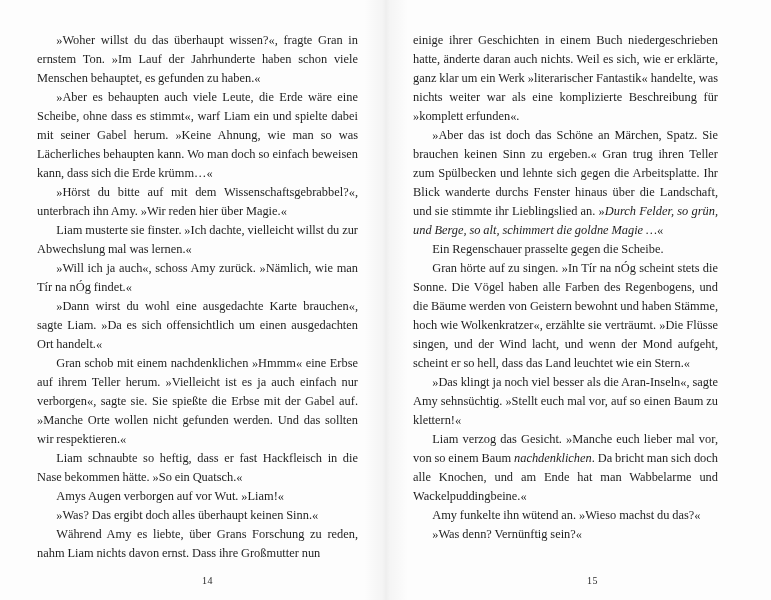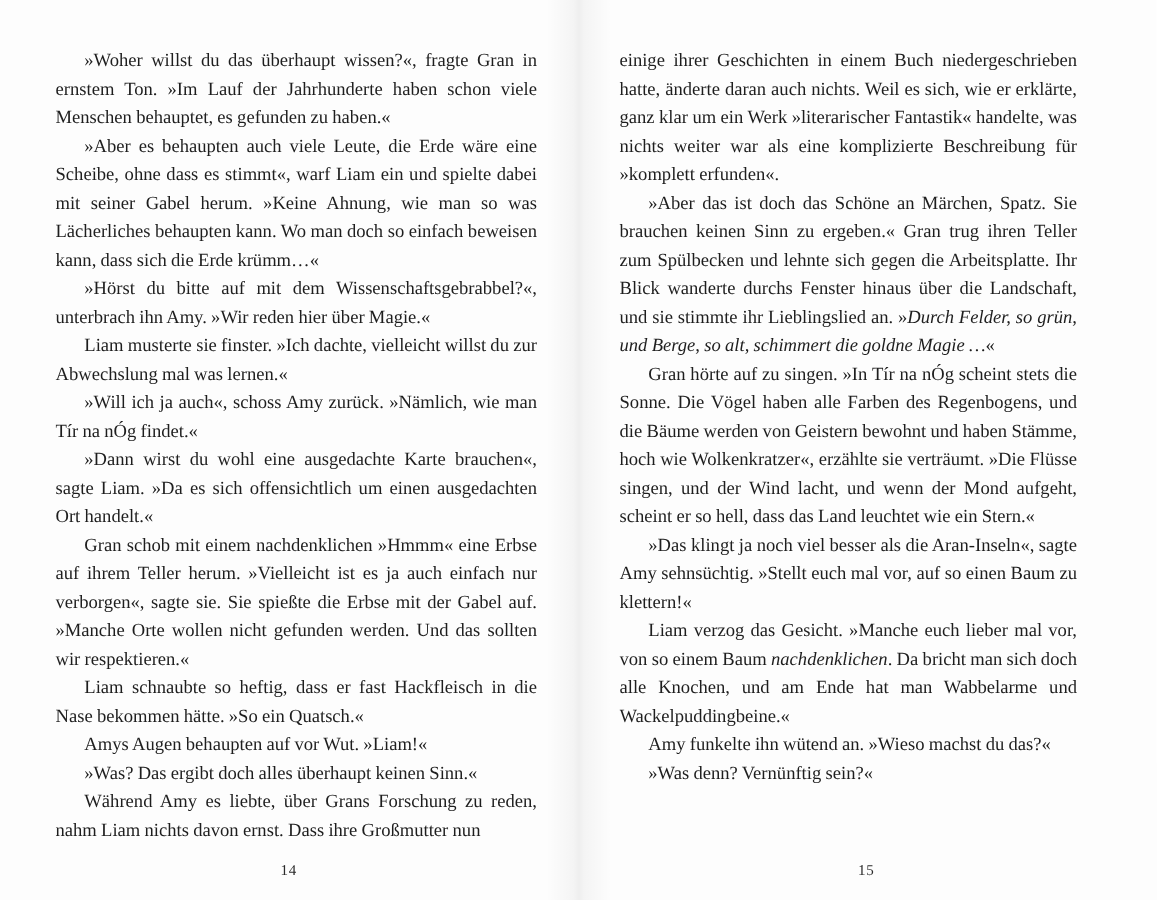--- a/index.html
+++ b/index.html
@@ -56,21 +56,21 @@
     text-align: justify;
     hyphens: auto;
     -webkit-hyphens: auto;
     word-spacing: -0.02em;
   }
   .para.indent { text-indent: 1.55em; }
   .italic { font-style: italic; }
   .page-number {
     position: absolute;
     bottom: 14px;
-    left: 0;
+    left: 15px;
     width: 100%;
     text-align: center;
     font-size: 10px;
     letter-spacing: 0.5px;
     color: #2a2a2a;
   }
 </style>
 </head>
 <body>
 
@@ -79,31 +79,32 @@
   <div class="page page-left">
     <div class="page-text">
         <p class="para indent"><span>»Woher willst du das überhaupt wissen?«, fragte Gran in ernstem Ton. »Im Lauf der Jahrhunderte haben schon viele Menschen behauptet, es gefunden zu haben.«</span></p>
         <p class="para indent"><span>»Aber es behaupten auch viele Leute, die Erde wäre eine Scheibe, ohne dass es stimmt«, warf Liam ein und spielte dabei mit seiner Gabel herum. »Keine Ahnung, wie man so was Lächerliches behaupten kann. Wo man doch so einfach beweisen kann, dass sich die Erde krümm…«</span></p>
         <p class="para indent"><span>»Hörst du bitte auf mit dem Wissenschaftsgebrabbel?«, unterbrach ihn Amy. »Wir reden hier über Magie.«</span></p>
         <p class="para indent"><span>Liam musterte sie finster. »Ich dachte, vielleicht willst du zur Abwechslung mal was lernen.«</span></p>
         <p class="para indent"><span>»Will ich ja auch«, schoss Amy zurück. »Nämlich, wie man Tír na nÓg findet.«</span></p>
         <p class="para indent"><span>»Dann wirst du wohl eine ausgedachte Karte brauchen«, sagte Liam. »Da es sich offensichtlich um einen ausgedachten Ort handelt.«</span></p>
         <p class="para indent"><span>Gran schob mit einem nachdenklichen »Hmmm« eine Erbse auf ihrem Teller herum. »Vielleicht ist es ja auch einfach nur verborgen«, sagte sie. Sie spießte die Erbse mit der Gabel auf. »Manche Orte wollen nicht gefunden werden. Und das sollten wir respektieren.«</span></p>
         <p class="para indent"><span>Liam schnaubte so heftig, dass er fast Hackfleisch in die Nase bekommen hätte. »So ein Quatsch.«</span></p>
-        <p class="para indent"><span>Amys Augen behaupten auf vor Wut. »Liam!«</span></p>
+        <p class="para indent"><span>Amys Augen verborgen auf vor Wut. »Liam!«</span></p>
         <p class="para indent"><span>»Was? Das ergibt doch alles überhaupt keinen Sinn.«</span></p>
         <p class="para indent"><span>Während Amy es liebte, über Grans Forschung zu reden, nahm Liam nichts davon ernst. Dass ihre Großmutter nun</span></p>
       </div>
     <div class="page-number">14</div>
   </div>
 
   <div class="page page-right">
     <div class="page-text">
         <p class="para"><span>einige ihrer Geschichten in einem Buch niedergeschrieben hatte, änderte daran auch nichts. Weil es sich, wie er erklärte, ganz klar um ein Werk »literarischer Fantastik« handelte, was nichts weiter war als eine komplizierte Beschreibung für »komplett erfunden«.</span></p>
         <p class="para indent"><span>»Aber das ist doch das Schöne an Märchen, Spatz. Sie brauchen keinen Sinn zu ergeben.« Gran trug ihren Teller zum Spülbecken und lehnte sich gegen die Arbeitsplatte. Ihr Blick wanderte durchs Fenster hinaus über die Landschaft, und sie stimmte ihr Lieblingslied an. »</span><span class="italic">Durch Felder, so grün, und Berge, so alt, schimmert die goldne Magie …</span><span>«</span></p>
+        <p class="para indent"><span>Ein Regenschauer prasselte gegen die Scheibe.</span></p>
         <p class="para indent"><span>Gran hörte auf zu singen. »In Tír na nÓg scheint stets die Sonne. Die Vögel haben alle Farben des Regenbogens, und die Bäume werden von Geistern bewohnt und haben Stämme, hoch wie Wolkenkratzer«, erzählte sie verträumt. »Die Flüsse singen, und der Wind lacht, und wenn der Mond aufgeht, scheint er so hell, dass das Land leuchtet wie ein Stern.«</span></p>
         <p class="para indent"><span>»Das klingt ja noch viel besser als die Aran-Inseln«, sagte Amy sehnsüchtig. »Stellt euch mal vor, auf so einen Baum zu klettern!«</span></p>
         <p class="para indent"><span>Liam verzog das Gesicht. »Manche euch lieber mal vor, von so einem Baum </span><span class="italic">nachdenklichen</span><span>. Da bricht man sich doch alle Knochen, und am Ende hat man Wabbelarme und Wackelpuddingbeine.«</span></p>
         <p class="para indent"><span>Amy funkelte ihn wütend an. »Wieso machst du das?«</span></p>
         <p class="para indent"><span>»Was denn? Vernünftig sein?«</span></p>
       </div>
     <div class="page-number">15</div>
   </div>
 
   <div class="gutter"></div>

